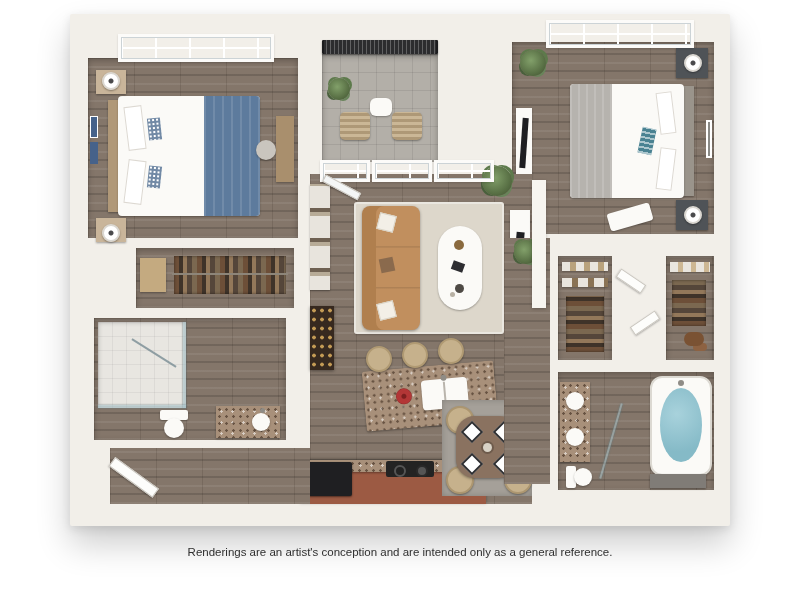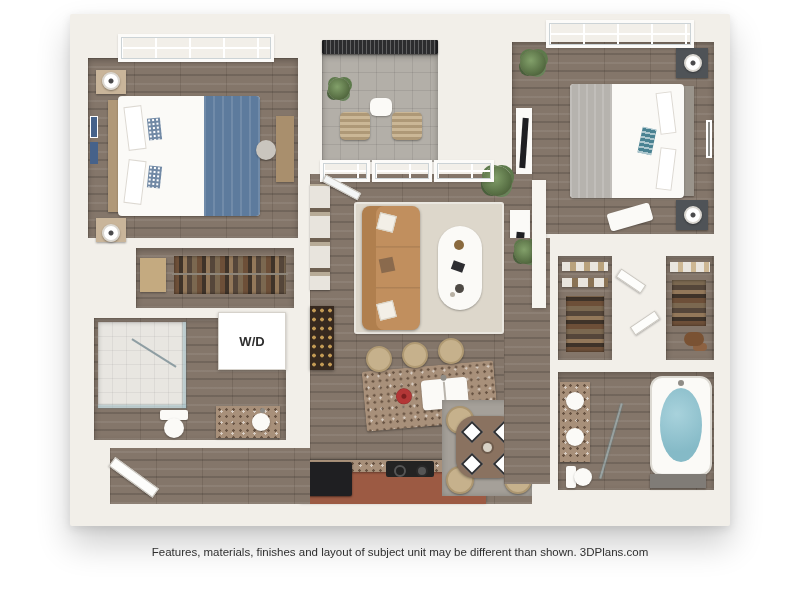--- a/index.html
+++ b/index.html
@@ -209,23 +209,20 @@
       <div class="abs" style="left:30px;top:30px;width:52px;height:2px;background:rgba(120,140,148,.8);transform:rotate(32deg);"></div>
     </div>
     <div class="abs fixture" style="left:66px;top:92px;width:28px;height:10px;border-radius:2px;"></div>
     <div class="abs fixture" style="left:70px;top:100px;width:20px;height:20px;border-radius:50%;"></div>
     <div class="abs granite" style="left:122px;top:88px;width:64px;height:32px;">
       <div class="abs fixture" style="left:36px;top:7px;width:18px;height:18px;border-radius:50%;"></div>
       <div class="abs" style="left:44px;top:2px;width:5px;height:5px;background:#8f8c86;border-radius:50%;"></div>
     </div>
   </div>
 
-  <div class="abs label-card" style="left:148px;top:298px;width:66px;height:56px;font-size:13px;font-weight:bold;">
-    <span>W/D</span>
-  </div>
 
   <div class="abs wood" style="left:40px;top:434px;width:200px;height:56px;">
     <div class="abs doorleaf" style="left:2px;top:8px;width:52px;height:9px;transform:rotate(36deg);transform-origin:left center;"></div>
   </div>
 
   <div class="abs wood shaded" style="left:488px;top:242px;width:54px;height:104px;">
     <div class="abs fixture" style="left:4px;top:6px;width:46px;height:9px;background-image:repeating-linear-gradient(90deg,#e9e5de 0 8px,#b9a27c 8px 14px);"></div>
     <div class="abs fixture" style="left:4px;top:22px;width:46px;height:9px;background-image:repeating-linear-gradient(90deg,#e9e5de 0 10px,#8a7355 10px 16px);"></div>
     <div class="abs clothes-y" style="left:8px;top:40px;width:38px;height:56px;"></div>
   </div>
@@ -258,17 +255,14 @@
   <div class="abs win" style="left:476px;top:6px;width:142px;height:22px;"></div>
 
   <div class="abs win" style="left:250px;top:146px;width:44px;height:16px;"></div>
   <div class="abs doorleaf" style="left:254px;top:160px;width:38px;height:6px;transform:rotate(28deg);transform-origin:left center;background:#f4f6f6;"></div>
   <div class="abs win" style="left:302px;top:146px;width:54px;height:16px;"></div>
   <div class="abs win" style="left:364px;top:146px;width:54px;height:16px;"></div>
 
 </div>
 
 <div class="abs disclaimer">
-  <div>
-    <span>Features, materials, finishes and layout of subject unit may be different than shown.</span>
-    <span>3DPlans.com</span>
-  </div>
+  <div>Renderings are an artist's conception and are intended only as a general reference.</div>
 </div>
 
 </body></html>

